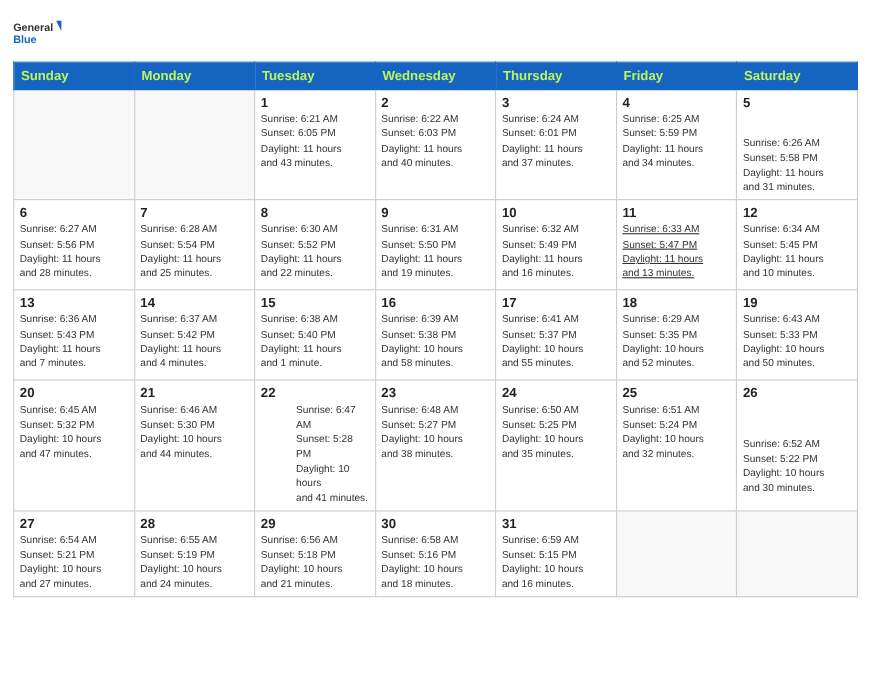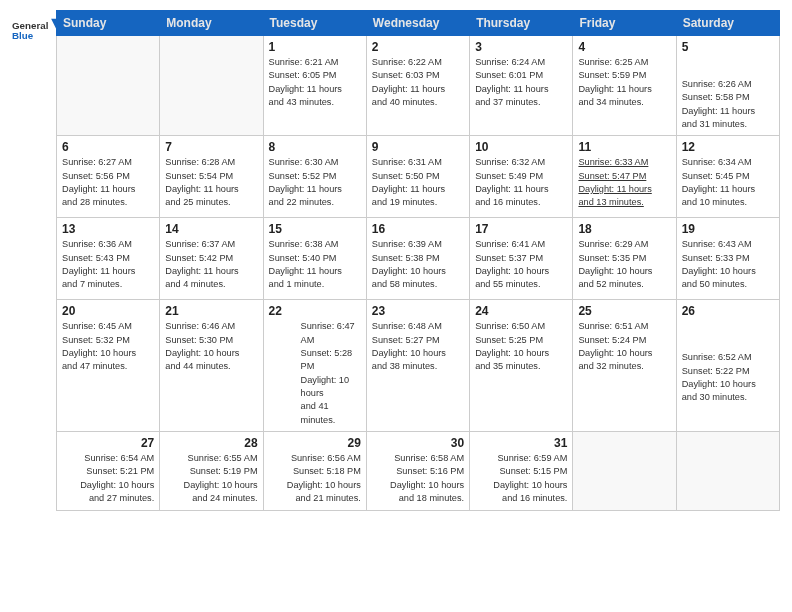--- a/index.html
+++ b/index.html
@@ -8,21 +8,21 @@
       height: 612px;
       font-family: Arial, sans-serif;
       background: #fff;
       overflow: hidden;
     }
     .page {
       width: 792px;
       height: 476px;
       padding: 10px 12px;
       display: flex;
-      flex-direction: row;
+      flex-direction: column;
     }
     .header {
       display: flex;
       justify-content: space-between;
       align-items: flex-start;
       margin-bottom: 6px;
     }
     .logo {
       display: flex;
       align-items: center;
@@ -43,21 +43,21 @@
     }
     .calendar {
       flex: 1;
       border: 1px solid #ccc;
       border-collapse: collapse;
       width: 100%;
       table-layout: fixed;
     }
     .calendar th {
       background-color: #1565c0;
-      color: #e5e5e5;
+      color: #bef264;
       text-align: left;
       padding: 5px 6px;
       font-size: 12px;
       font-weight: bold;
       border: 1px solid #1565c0;
     }
     .calendar td {
       border: 1px solid #ccc;
       vertical-align: top;
       padding: 4px 5px;
@@ -75,21 +75,20 @@
       display: block;
       margin-bottom: 2px;
     }
     .day-info {
       line-height: 1.45;
       color: #333;
       font-size: 9.2px;
     }
     .last-row td {
       height: 72px;
-      text-align: right;
     }
   </style>
 </head>
 <body>
 
 <div class="page">
   <div class="header">
     <div class="logo">
     <svg width="44" height="40" viewBox="0 0 90 50" xmlns="http://www.w3.org/2000/svg">
       <text x="0" y="22" font-size="20" font-weight="bold" fill="#333" font-family="Arial">General</text>

